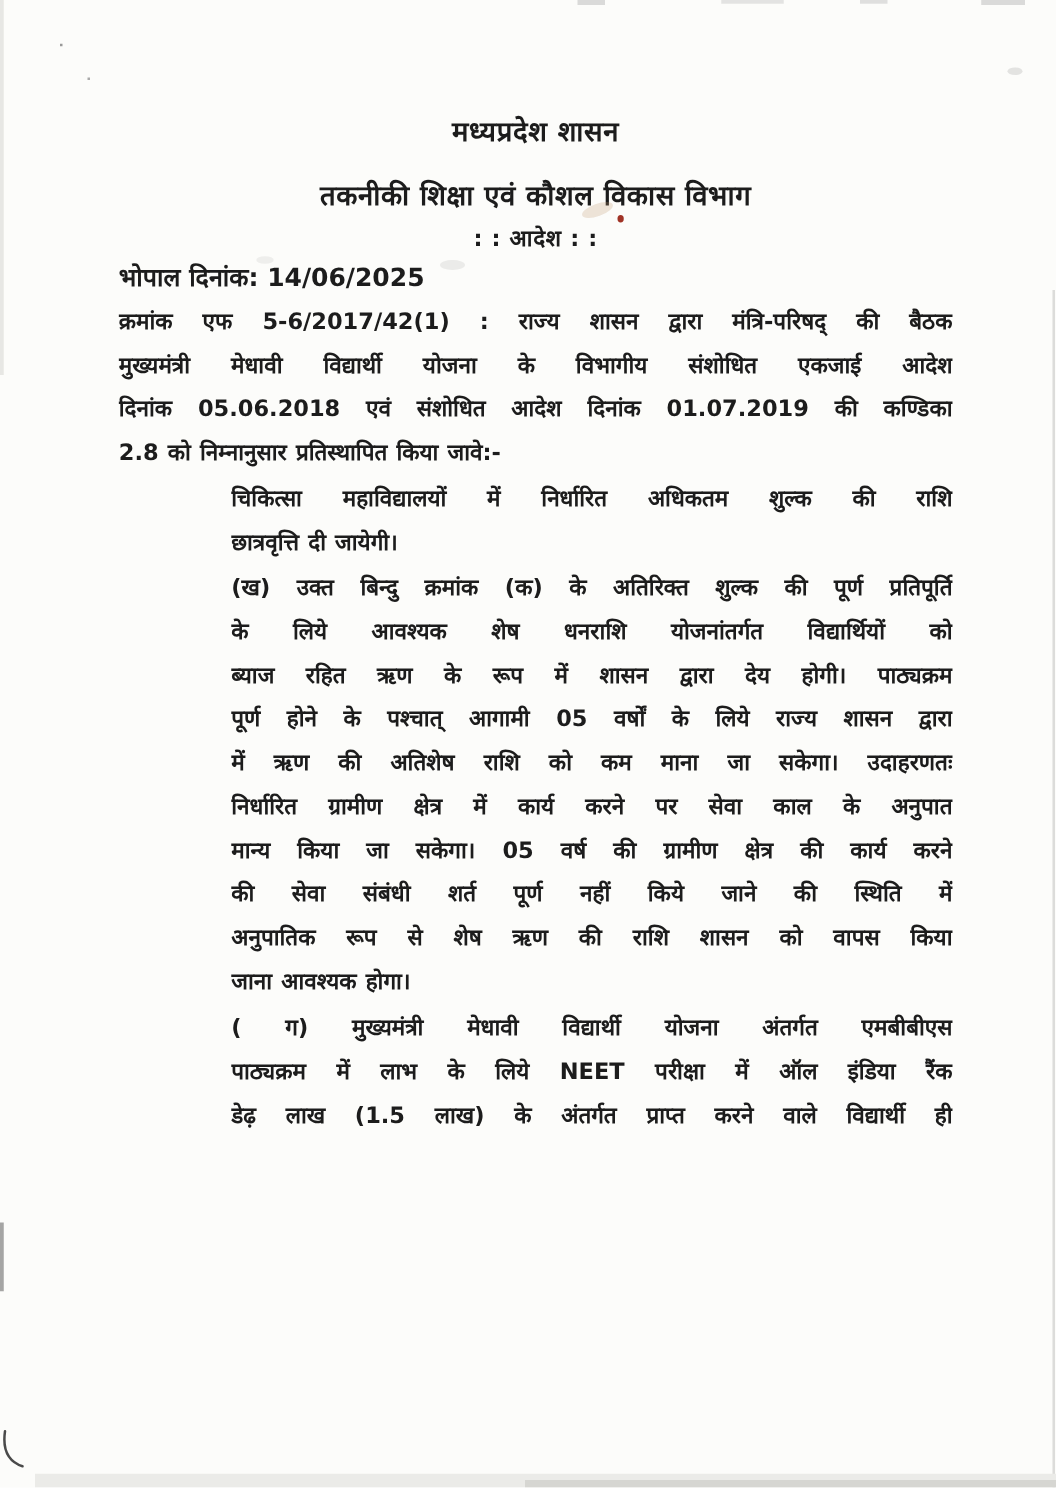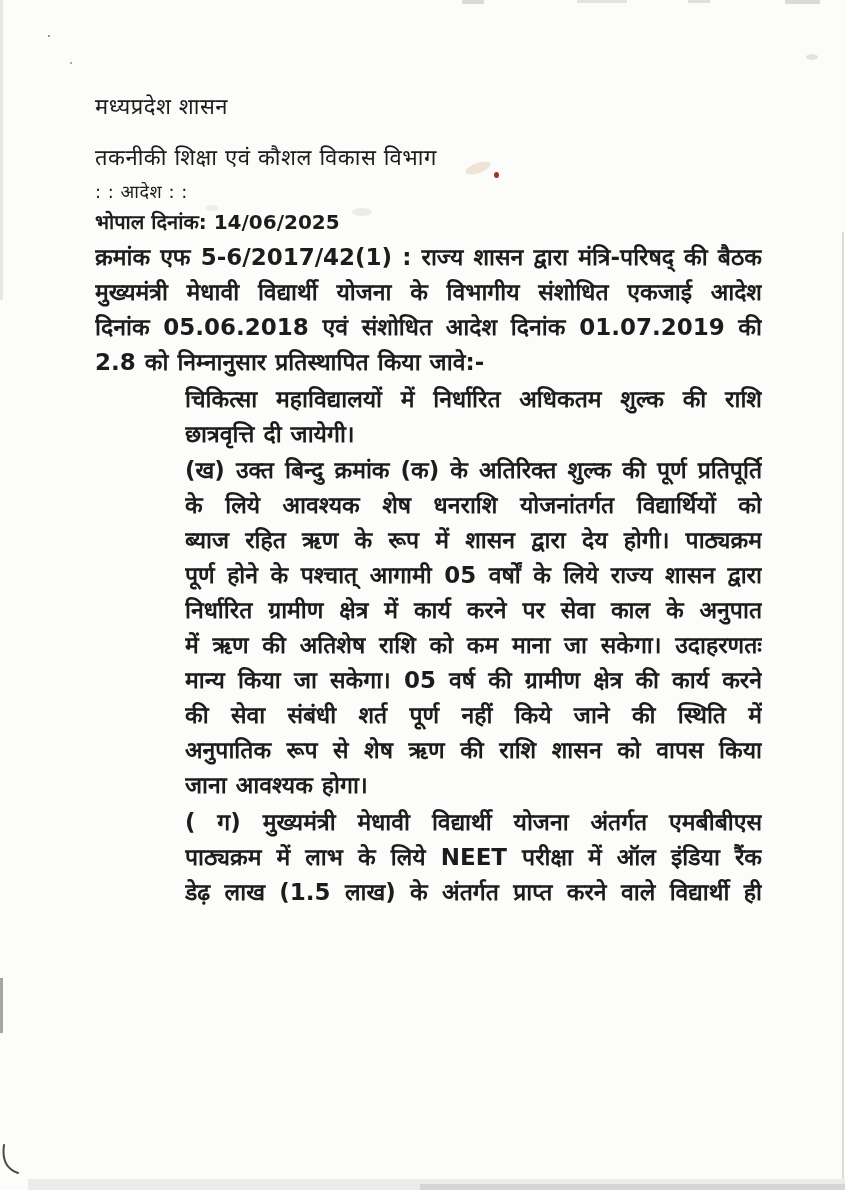--- a/index.html
+++ b/index.html
@@ -14,38 +14,38 @@
   }
   .sheet{
     position:relative;width:845px;height:1190px;
     background:var(--paper);
     color:var(--ink);
   }
   .content{
     position:absolute;left:95px;top:92px;width:667px;
   }
   .hline{
-    text-align:left;font-weight:400;font-size:22px;line-height:30px;
+    text-align:center;font-weight:700;font-size:22px;line-height:30px;
     letter-spacing:.5px;
   }
   .hline.h2{margin-top:21px;}
   .hline.h3{margin-top:13px;}
   .hline.h4{margin-top:4px;font-size:18px;}
   .dateline{
     text-align:left;font-weight:700;font-size:20px;line-height:30px;
     margin-top:0px;
   }
   .para{margin:0;}
   .para.intro{margin-top:3px;}
   .para.clause{margin-left:90px;}
   .para.ka{margin-top:2px;}
   .para.kha{margin-top:1px;}
   .para.ga{margin-top:2px;}
   .line{
-    height:35px;line-height:35px;font-size:23px;font-weight:600;
+    height:35px;line-height:35px;font-size:18px;font-weight:600;
     text-align:justify;text-align-last:justify;
     overflow:hidden;word-spacing:1px;white-space:normal;
   }
   .line.last{text-align-last:left;}
   .line b{font-weight:800;}
   
   .art{position:absolute;pointer-events:none;}
   .top-mark{top:0;height:4px;background:#bdbdbd;opacity:.55;}
   .tm1{left:462px;width:22px;}
   .tm2{left:577px;width:50px;height:3px;opacity:.4;}
@@ -88,22 +88,22 @@
     <div class="para clause ka">
       <div class="line"><span>चिकित्सा महाविद्यालयों में निर्धारित अधिकतम शुल्क की राशि</span></div>
       <div class="line last"><span>छात्रवृत्ति दी जायेगी।</span></div>
     </div>
 
     <div class="para clause kha">
       <div class="line"><span>(ख) उक्त बिन्दु क्रमांक (क) के अतिरिक्त शुल्क की पूर्ण प्रतिपूर्ति</span></div>
       <div class="line"><span>के लिये आवश्यक शेष धनराशि योजनांतर्गत विद्यार्थियों को</span></div>
       <div class="line"><span>ब्याज रहित ऋण के रूप में शासन द्वारा देय होगी। पाठ्यक्रम</span></div>
       <div class="line"><span>पूर्ण होने के पश्चात् आगामी </span><b>05</b><span> वर्षों के लिये राज्य शासन द्वारा</span></div>
+      <div class="line"><span>में ऋण की अतिशेष राशि को कम माना जा सकेगा। उदाहरणतः</span></div>
       <div class="line"><span>निर्धारित ग्रामीण क्षेत्र में कार्य करने पर सेवा काल के अनुपात</span></div>
-      <div class="line"><span>में ऋण की अतिशेष राशि को कम माना जा सकेगा। उदाहरणतः</span></div>
       <div class="line"><span>मान्य किया जा सकेगा। </span><b>05</b><span> वर्ष की ग्रामीण क्षेत्र की कार्य करने</span></div>
       <div class="line"><span>की सेवा संबंधी शर्त पूर्ण नहीं किये जाने की स्थिति में</span></div>
       <div class="line"><span>अनुपातिक रूप से शेष ऋण की राशि शासन को वापस किया</span></div>
       <div class="line last"><span>जाना आवश्यक होगा।</span></div>
     </div>
 
     <div class="para clause ga">
       <div class="line"><span>( ग)  मुख्यमंत्री मेधावी विद्यार्थी योजना अंतर्गत एमबीबीएस</span></div>
       <div class="line"><span>पाठ्यक्रम में लाभ के लिये </span><b>NEET</b><span> परीक्षा में ऑल इंडिया रैंक</span></div>
       <div class="line"><span>डेढ़ लाख (</span><b>1.5</b><span> लाख) के अंतर्गत प्राप्त करने वाले विद्यार्थी ही</span></div>

